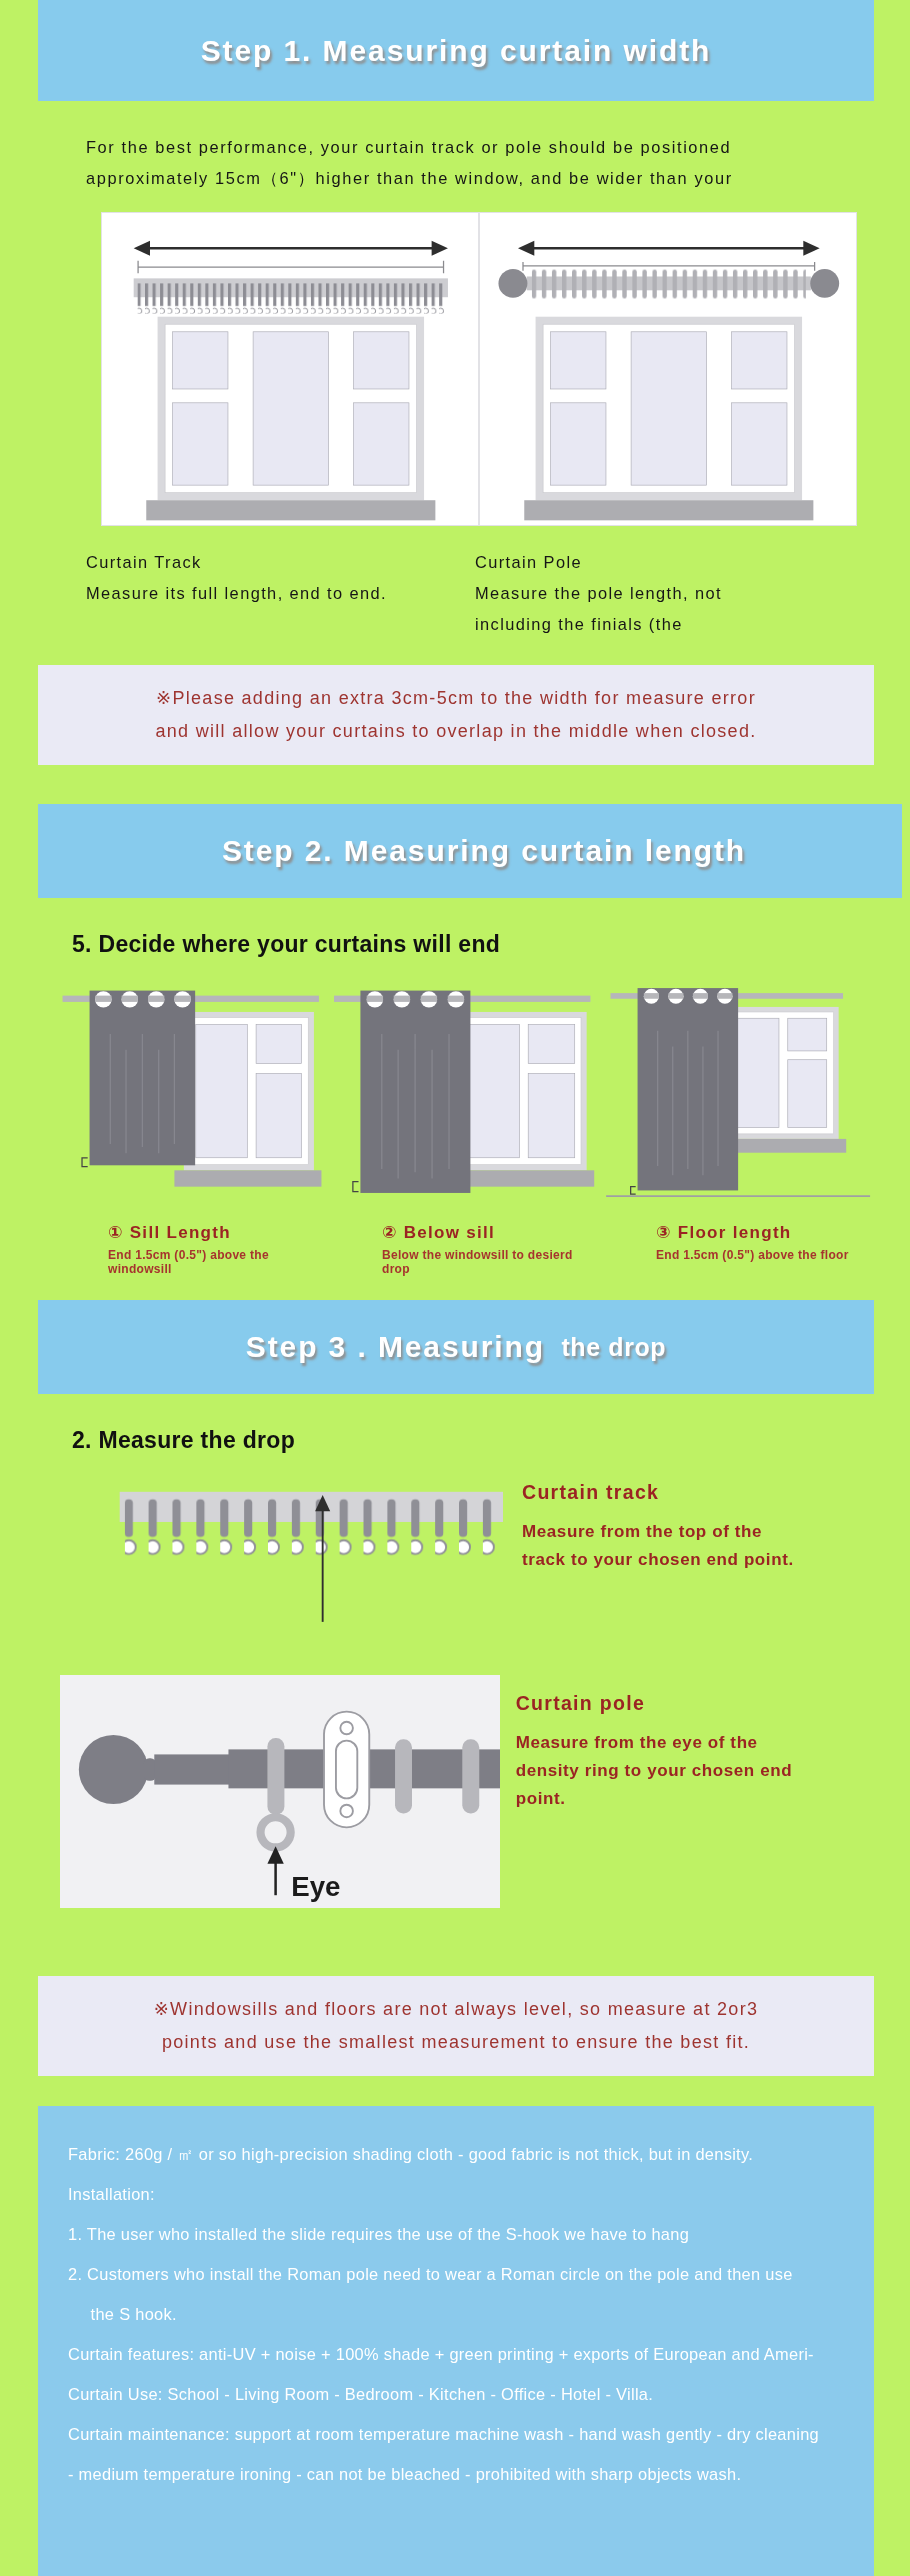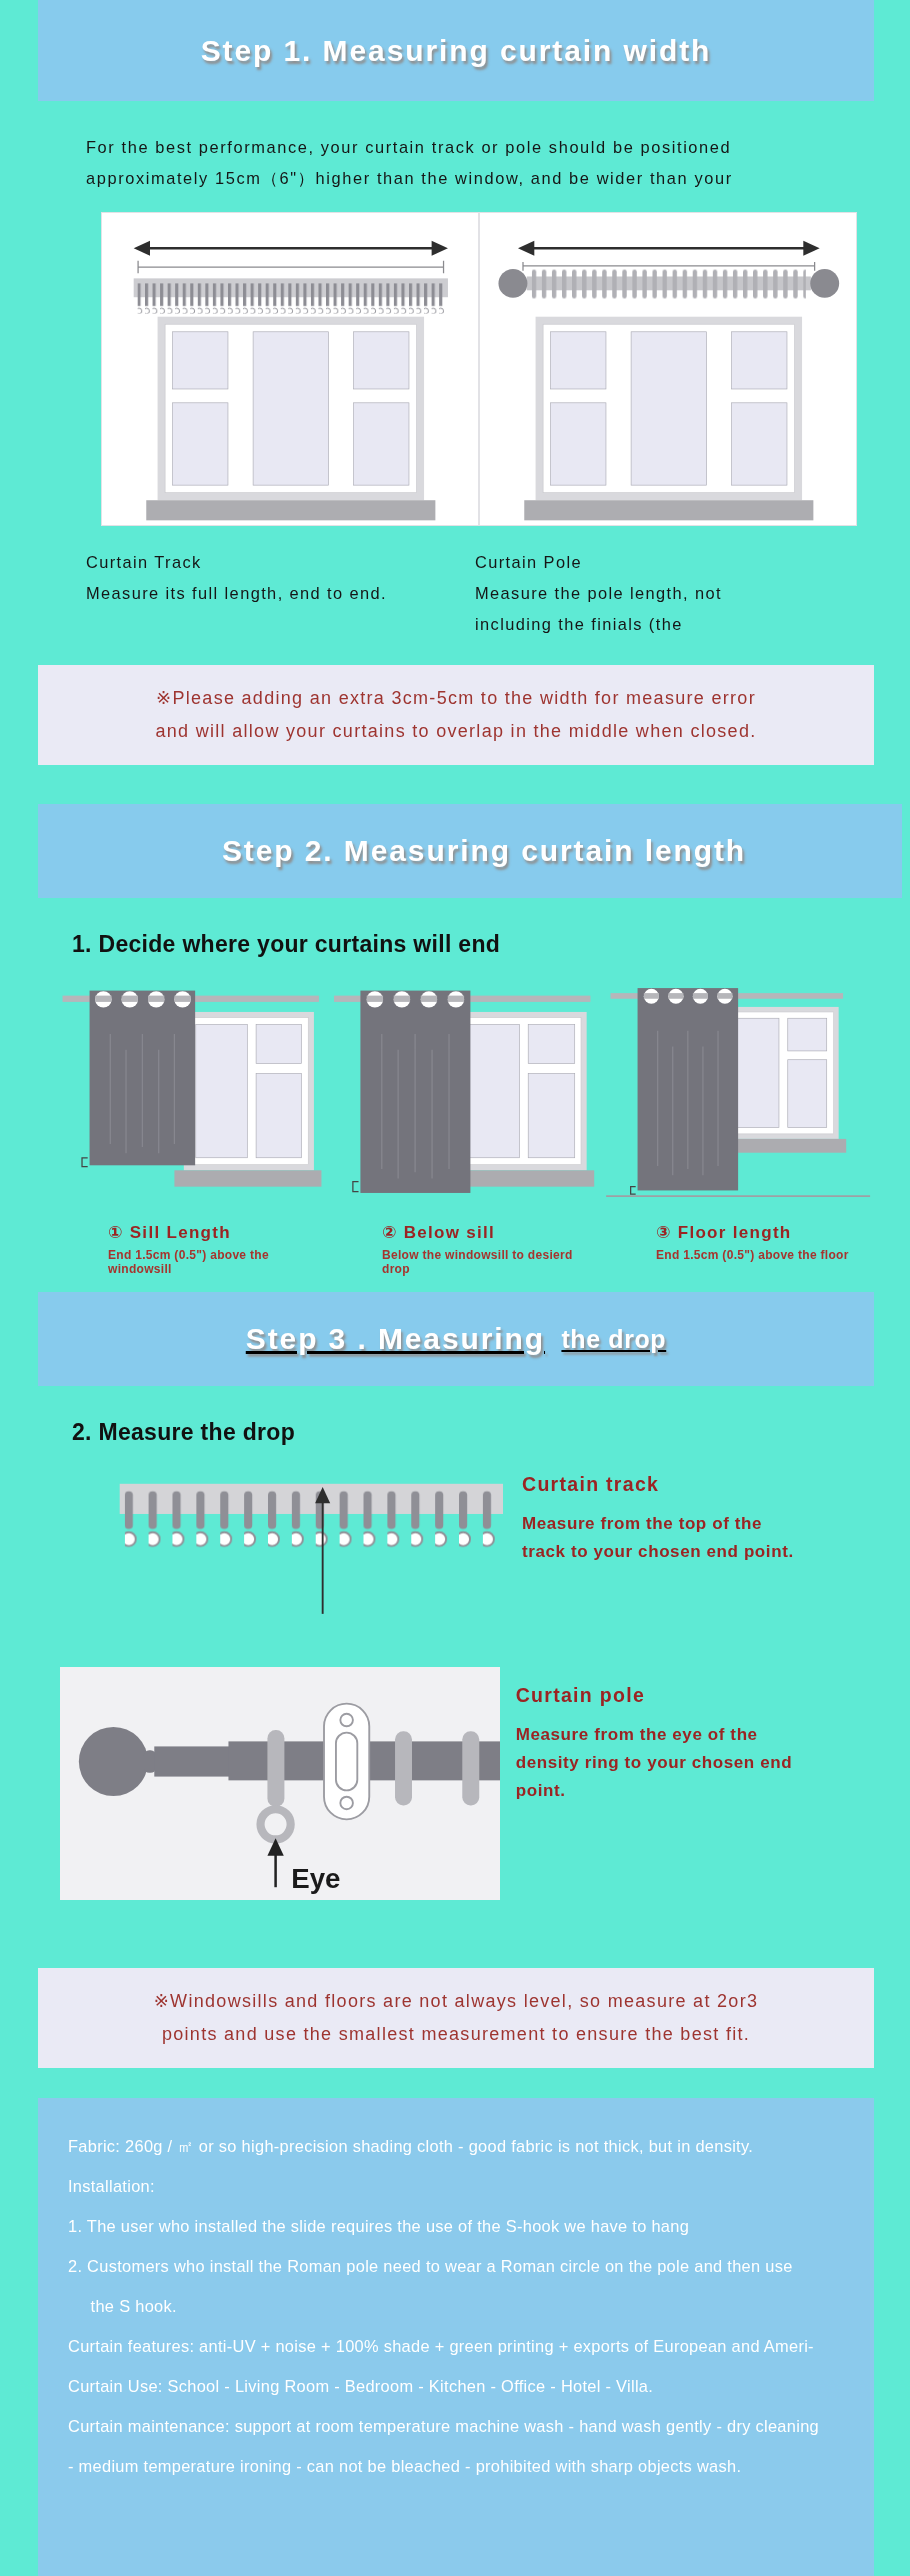--- a/index.html
+++ b/index.html
@@ -1,17 +1,17 @@
 <!DOCTYPE html>
 <html style="font-size:10px"><head>
 <meta charset="utf-8">
 <style>
   html,body{margin:0;padding:0;background:#ffffff;}
   body{width:910px;font-family:"Liberation Sans","DejaVu Sans",sans-serif;}
-  .page{position:relative;width:910px;height:2576px;overflow:hidden;background:#5eead4;}
+  .page{position:relative;width:910px;height:2576px;overflow:hidden;background:#bef264;}
 
   .banner{margin-left:38px;width:836px;background:#87CBED;display:flex;align-items:center;justify-content:center;}
   .banner.h1{height:101px;}
   .banner.h2{height:94px;}
   .banner-title{color:#ffffff;font-weight:bold;font-size:30px;letter-spacing:1.9px;text-shadow:1.9px 2.5px 2.5px #8f8f8f;}
   .banner-sub{color:#ffffff;font-weight:bold;font-size:25px;letter-spacing:0.6px;margin-left:16.4px;text-shadow:1.9px 2.5px 2.5px #8f8f8f;}
 
   .intro{margin:31px 0 0 86px;font-size:16.4px;color:#161616;letter-spacing:1.6px;line-height:31px;}
 
   .diagram-row{margin:17.6px 0 0 101px;width:758px;display:flex;}
@@ -20,21 +20,21 @@
   .captions-row{margin:21.4px 0 0 86px;display:flex;}
   .cap-col{font-size:16.4px;color:#161616;letter-spacing:1.4px;line-height:31px;}
   .cap-col.left{width:389px;}
 
   .notice{margin-left:38px;width:836px;height:100px;background:#EAEAF5;display:flex;flex-direction:column;justify-content:center;align-items:center;}
   .notice p{margin:0;font-size:18px;color:#9E3430;letter-spacing:1.3px;line-height:33px;}
   .notice.first{margin-top:25px;}
   .notice.second{margin-top:68px;}
 
   .banner.step2{margin-top:39px;padding-left:28px;}
-  .banner.step3{margin-top:16px;text-decoration:underline;}
+  .banner.step3{margin-top:24px;}
 
   .section-heading{margin:33px 0 0 72px;font-size:23px;font-weight:bold;color:#111;letter-spacing:0.3px;}
 
   .figures-row{margin:16.4px 0 0 55px;display:flex;}
   .figure{width:274px;}
   .figure .fig-caption{padding-left:53px;margin-top:18px;}
   .fig-title{font-size:17px;font-weight:bold;color:#9B2423;letter-spacing:1.3px;margin:0;}
   .fig-desc{font-size:12px;font-weight:bold;color:#A6342E;letter-spacing:0.3px;margin:5px 0 0 0;}
 
   .track-section{margin:21.4px 0 0 60px;display:flex;}
@@ -142,21 +142,21 @@
 
   <div class="notice first">
     <p>※Please adding an extra 3cm-5cm to the width for measure error</p>
     <p>and will allow your curtains to overlap in the middle when closed.</p>
   </div>
 
   <div class="banner h2 step2">
     <span class="banner-title">Step 2. Measuring curtain length</span>
   </div>
 
-  <div class="section-heading">1. Decide where your curtains will end</div>
+  <div class="section-heading">5. Decide where your curtains will end</div>
 
   <div class="figures-row">
 
     <div class="figure">
       <svg width="274" height="228" viewBox="0 0 436 362">
         <rect x="12" y="34" width="408" height="10" fill="#B6B6BA"></rect>
         <g>
           <rect x="205" y="60" width="207" height="252" fill="#D9D9DD"></rect>
           <rect x="214" y="69" width="189" height="234" fill="#FFFFFF" stroke="#C9C9CD"></rect>
           <rect x="224" y="80" width="82" height="212" fill="#E8E8F3" stroke="#A9A9B2"></rect>

